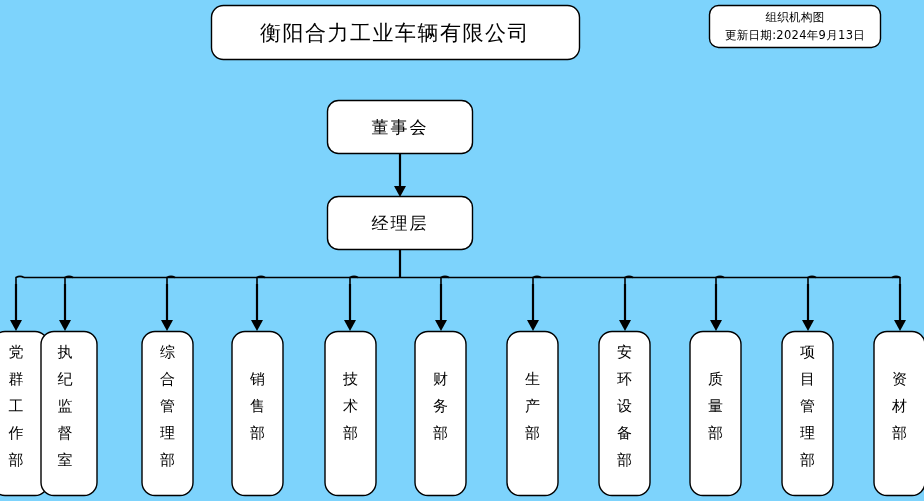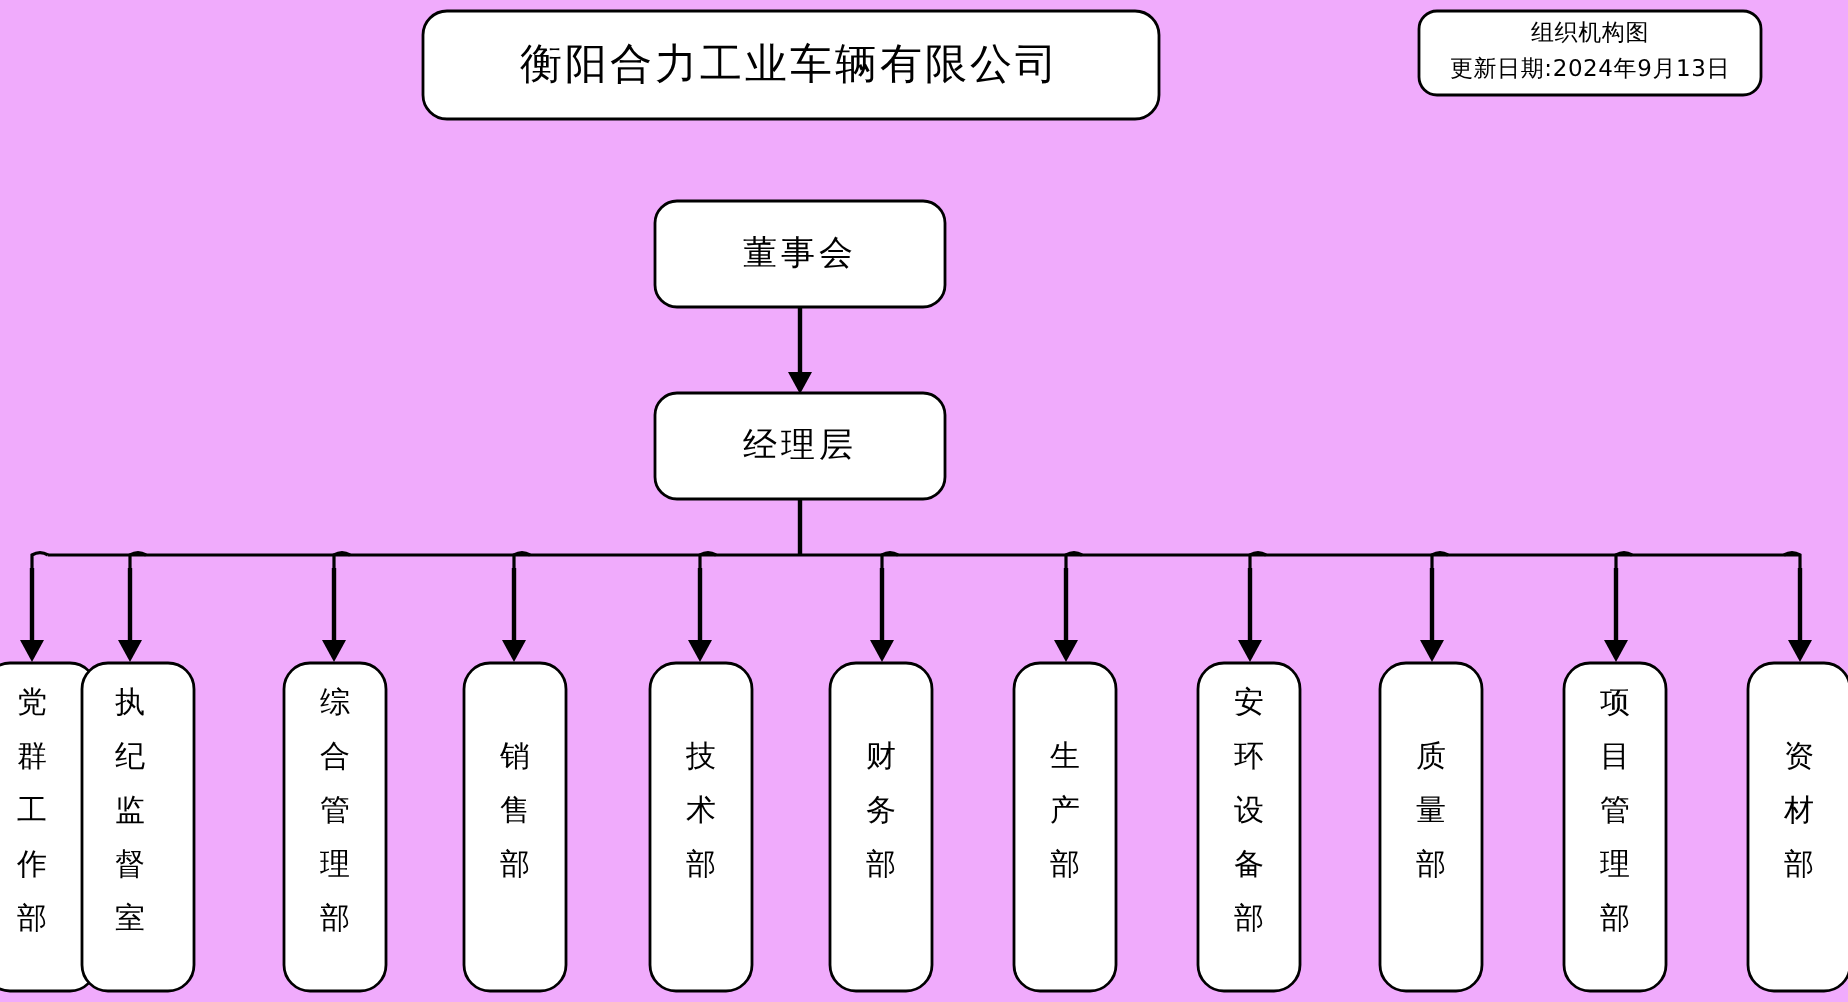--- a/index.html
+++ b/index.html
@@ -7,21 +7,21 @@
     padding: 0;
     background: #ffffff;
   }
   body {
     font-family: "DejaVu Sans", "Liberation Sans", sans-serif;
   }
   #chart-root {
     position: relative;
     width: 924px;
     height: 501px;
-    background: #f0abfc;
+    background: #7dd3fc;
     overflow: hidden;
   }
   svg#org-svg {
     position: absolute;
     left: 0;
     top: 0;
     width: 924px;
     height: 501px;
     display: block;
   }

